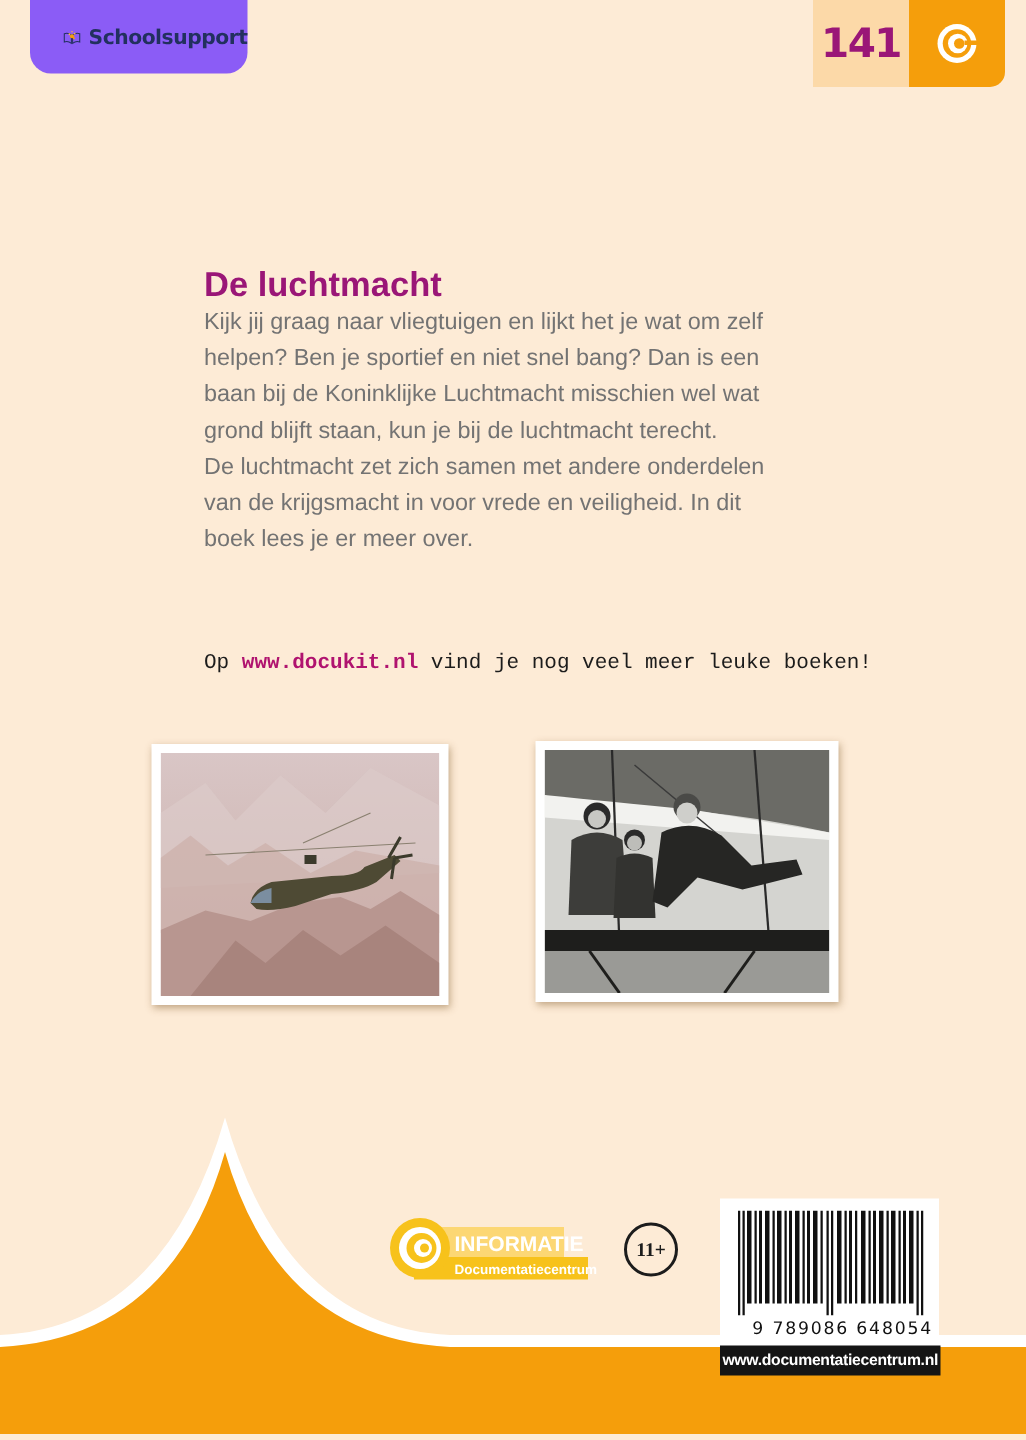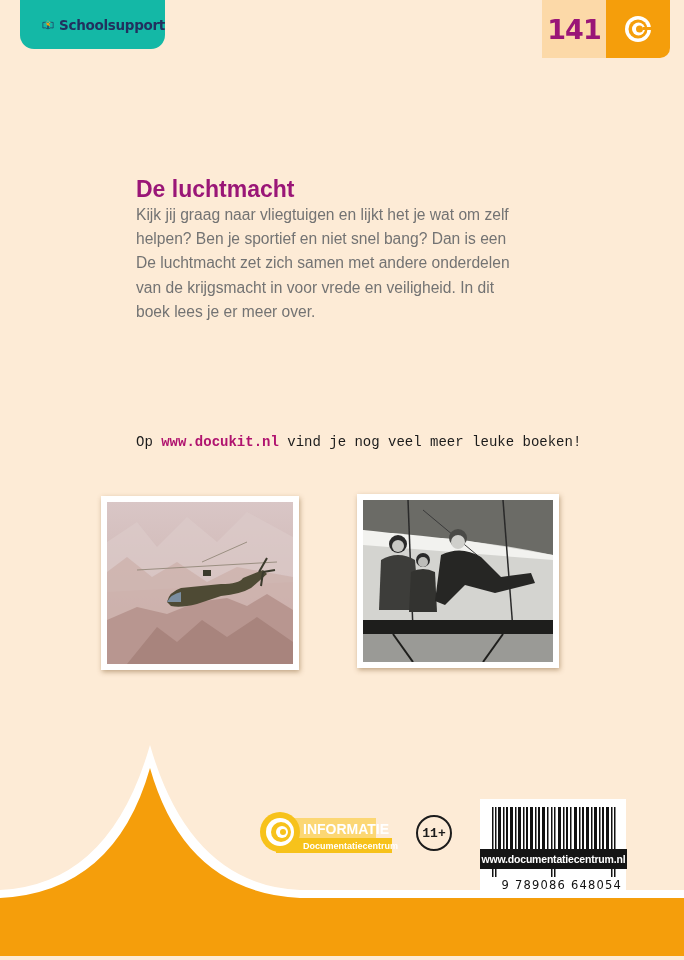--- a/index.html
+++ b/index.html
@@ -1,38 +1,38 @@
 <!DOCTYPE html>
 <html><head>
 <meta charset="utf-8">
 <style>
   html, body { margin:0; padding:0; }
   body { width:684px; height:960px; position:relative; overflow:hidden; background:#fdebd6; font-family:"DejaVu Sans", sans-serif; }
-  .logo-box { position:absolute; left:20px; top:0; width:145px; height:49px; background:#14b8a6; border-radius:0 0 14px 14px; display:flex; align-items:center; padding-left:22px; box-sizing:border-box; }
+  .logo-box { position:absolute; left:20px; top:0; width:145px; height:49px; background:#8b5cf6; border-radius:0 0 14px 14px; display:flex; align-items:center; padding-left:22px; box-sizing:border-box; }
   .logo-icon { width:28px; height:22px; margin-right:5px; }
   .logo-text { font-family:"DejaVu Sans", sans-serif; font-weight:bold; font-size:13.5px; color:#22305e; letter-spacing:-0.3px; }
   .series-badge { position:absolute; left:499px; top:0; width:128px; height:58px; border-radius:0 0 10px 10px; overflow:hidden; display:flex;padding-left:43px; }
   .series-num { width:64px; background:#fcd9a8; color:#9a1677; font-family:"DejaVu Sans", sans-serif; font-weight:bold; font-size:27px; display:flex; align-items:center; justify-content:center; letter-spacing:-1px; }
   .series-icon-wrap { flex:1; background:#f59e0b; display:flex; align-items:center; justify-content:center; }
   .title { position:absolute; left:136px; top:156px; font-family:"Liberation Sans", sans-serif; font-weight:bold; font-size:23px; color:#9a1677;margin-top:20px; }
   .body-text { position:absolute; left:136px; top:203px; width:420px; font-family:"Liberation Sans", sans-serif; font-size:15.6px; line-height:24.2px; color:#737373; }
   .body-text p { margin:0; }
   .link-line { position:absolute; left:136px; top:434px; font-family:Liberation Mono, monospace; font-size:14px; color:#1c1c1c; }
   .link { color:#b0136f; font-weight:bold; text-decoration:none; }
   .photo { position:absolute; background:#ffffff; padding:6px; box-shadow:1px 2px 5px rgba(120,80,30,0.45); box-sizing:border-box; }
   .photo-inner { width:100%; height:100%; overflow:hidden; position:relative; }
   .photo1 { left:101px; top:496px; width:198px; height:174px; }
   .photo2 { left:357px; top:494px; width:202px; height:174px; }
   .bottom-svg { position:absolute; left:0; top:720px; }
   .info-logo { position:absolute; left:258px; top:808px; width:140px; height:48px; }
-  .age-badge { position:absolute; left:416px; top:815px; width:36px; height:36px; border:2.5px solid #1c1c1c; border-radius:50%; box-sizing:border-box; display:flex; align-items:center; justify-content:center; font-family:Liberation Mono, monospace; font-weight:bold; font-size:13px; color:#1c1c1c; background:#fdebd6; }
+  .age-badge { position:absolute; left:416px; top:815px; width:36px; height:36px; border:2.5px solid #1c1c1c; border-radius:50%; box-sizing:border-box; display:flex; align-items:center; justify-content:center; font-family:Liberation Serif, serif; font-weight:bold; font-size:13px; color:#1c1c1c; background:#fdebd6; }
   .barcode-box { position:absolute; left:480px; top:799px; width:146px; height:98px; background:#ffffff; }
   .barcode-bars { position:absolute; left:12px; top:8px; width:124px; height:70px; }
   .barcode-digits { position:absolute; left:8px; top:79px; width:134px; text-align:right; font-family:"DejaVu Sans", sans-serif; font-size:11.5px; color:#111; letter-spacing:1.2px; }
-  .url-bar { position:absolute; left:480px; top:849px; width:147px; height:20px; background:#151515; color:#ffffff; font-family:"Liberation Sans", sans-serif; font-size:10.5px; font-weight:bold; display:flex; align-items:center; justify-content:center; letter-spacing:-0.2px; }
+  .url-bar { position:absolute; left:480px; top:897px; width:147px; height:20px; background:#151515; color:#ffffff; font-family:"Liberation Sans", sans-serif; font-size:10.5px; font-weight:bold; display:flex; align-items:center; justify-content:center; letter-spacing:-0.2px; }
 </style>
 </head>
 <body>
 
 <div class="logo-box">
   <svg class="logo-icon" viewBox="0 0 28 22">
     <path d="M2 5 v13 q6 -2 11 2 v-13 q-5 -4 -11 -2z" fill="none" stroke="#22305e" stroke-width="1.6"></path>
     <path d="M26 5 v13 q-6 -2 -11 2 v-13 q5 -4 11 -2z" fill="none" stroke="#22305e" stroke-width="1.6"></path>
     <circle cx="14" cy="9" r="3.2" fill="#f59e0b"></circle>
     <circle cx="10" cy="6" r="1.5" fill="#f7b44a"></circle>
@@ -54,20 +54,22 @@
       <rect x="20" y="13" width="9" height="3" fill="#f59e0b"></rect>
     </svg>
   </div>
 </div>
 
 <div class="title">De luchtmacht</div>
 
 <div class="body-text">
   <p>Kijk jij graag naar vliegtuigen en lijkt het je wat om zelf</p>
   <p>helpen? Ben je sportief en niet snel bang? Dan is een</p>
+  <p>baan bij de Koninklijke Luchtmacht misschien wel wat</p>
+  <p>grond blijft staan, kun je bij de luchtmacht terecht.</p>
   <p>De luchtmacht zet zich samen met andere onderdelen</p>
   <p>van de krijgsmacht in voor vrede en veiligheid. In dit</p>
   <p>boek lees je er meer over.</p>
 </div>
 
 <div class="link-line">
   <span>Op </span><a class="link">www.docukit.nl</a><span> vind je nog veel meer leuke boeken!</span>
 </div>
 
 <div class="photo photo1">

